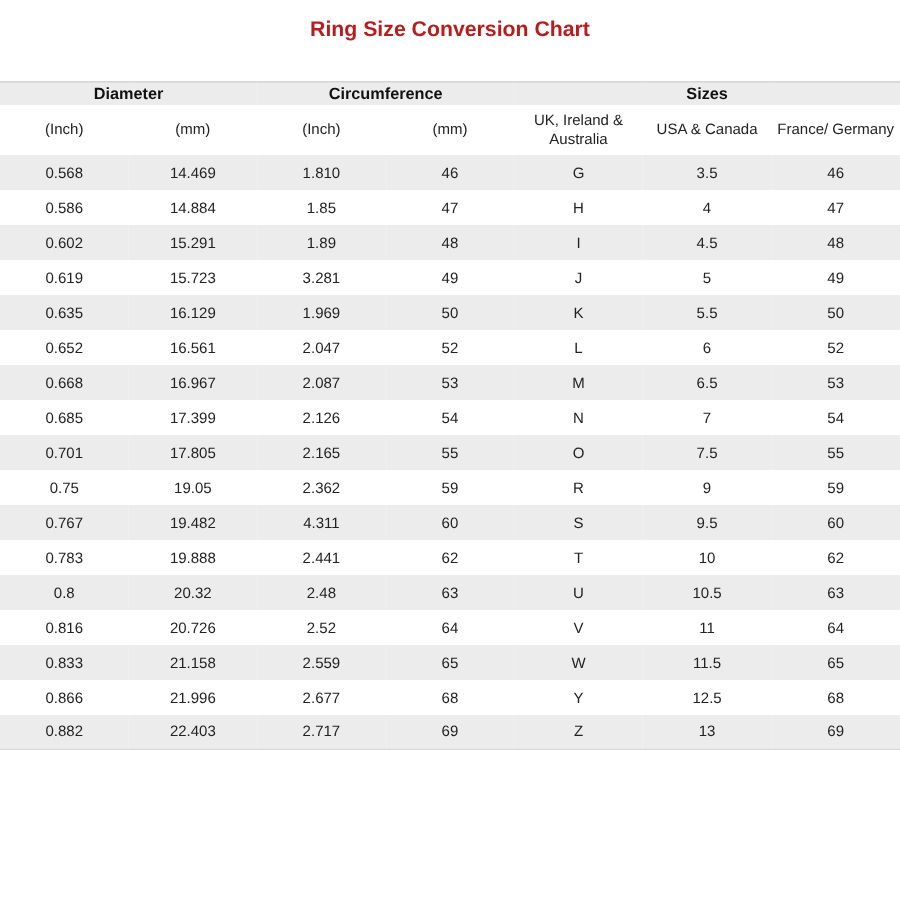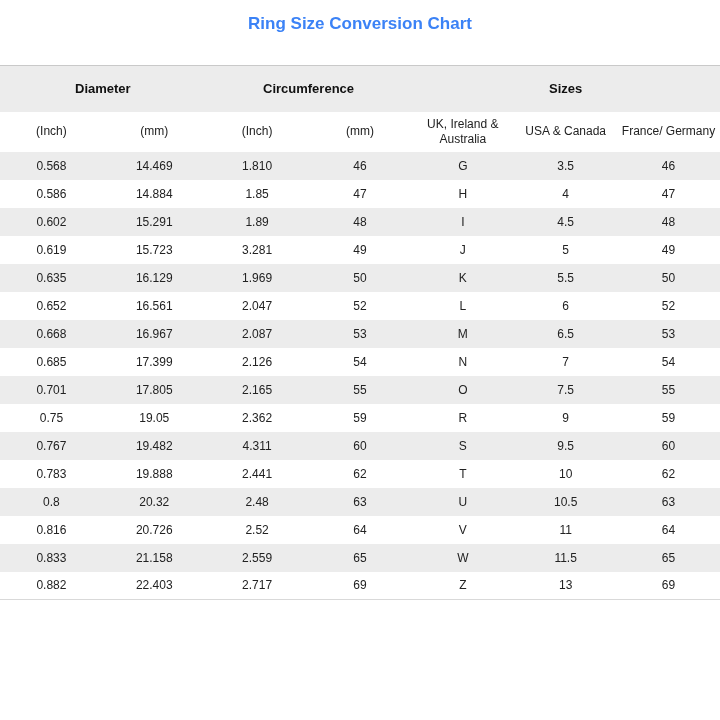--- a/index.html
+++ b/index.html
@@ -16,39 +16,39 @@
     font-family:"Liberation Sans",sans-serif;
     color:var(--text);
     overflow:hidden;
   }
   .page-title{
     text-align:center;
     font-size:17px;
     font-weight:bold;
     margin:14px 0 0 0;
     line-height:20px;
-    color:#3b82f6;
+    color:#b91c1c;
   }
   table.ring-table{
     width:720px;
     border-collapse:collapse;
     table-layout:fixed;
     margin-top:31px;
     border-top:1px solid var(--top-border);
     border-bottom:1px solid var(--bottom-border);
   }
   table.ring-table th, table.ring-table td{
     text-align:center;
     vertical-align:middle;
     padding:0 4px;
     font-weight:normal;
   }
   thead tr.group-row th{
     background:var(--header-bg);
-    height:46px;
+    height:18px;
     font-size:13px;
     font-weight:bold;
     color:#111;
   }
   thead tr.cols-row th{
     background:#ffffff;
     height:40px;
     font-size:12px;
     line-height:15px;
     color:#222;
@@ -216,20 +216,29 @@
       <tr>
         <td>0.833</td>
         <td>21.158</td>
         <td>2.559</td>
         <td>65</td>
         <td>W</td>
         <td>11.5</td>
         <td>65</td>
       </tr>
       <tr>
+        <td>0.866</td>
+        <td>21.996</td>
+        <td>2.677</td>
+        <td>68</td>
+        <td>Y</td>
+        <td>12.5</td>
+        <td>68</td>
+      </tr>
+      <tr>
         <td>0.882</td>
         <td>22.403</td>
         <td>2.717</td>
         <td>69</td>
         <td>Z</td>
         <td>13</td>
         <td>69</td>
       </tr>
     </tbody>
 </table>

